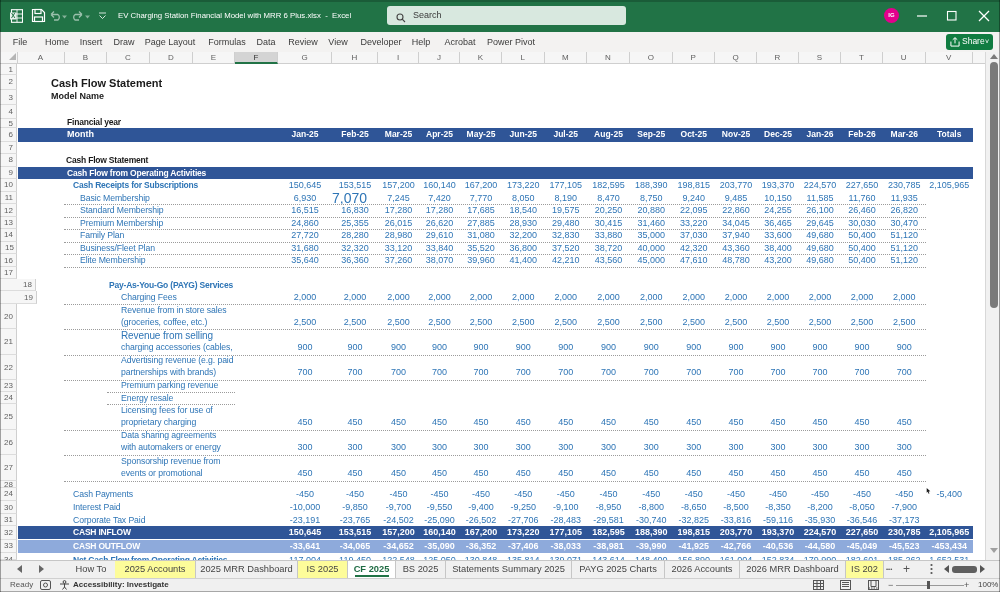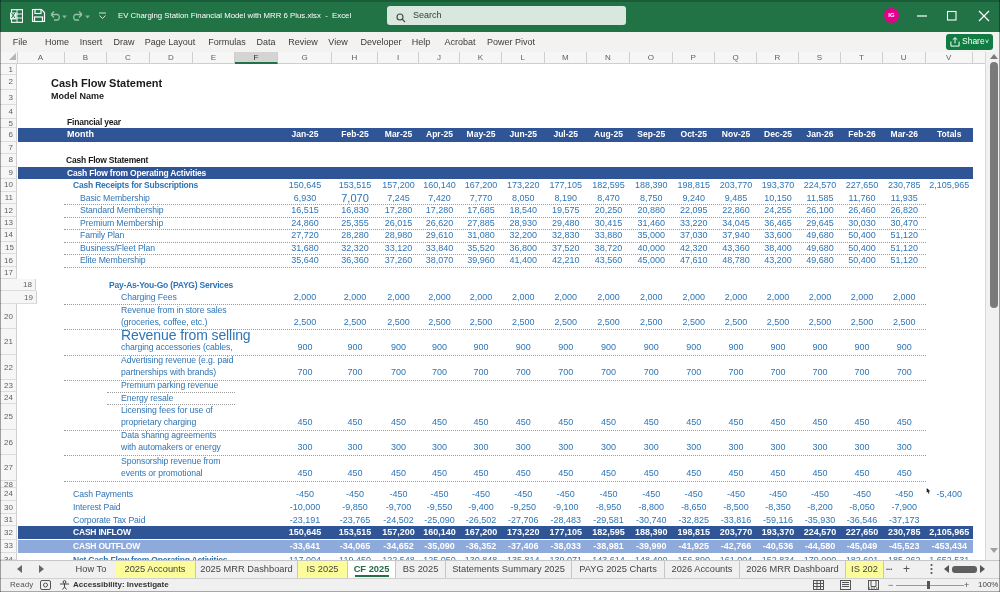--- a/index.html
+++ b/index.html
@@ -167,21 +167,21 @@
 <div style="left:630px;top:179px;width:42.5px;height:12.5px;line-height:12.5px;font-size:9px;color:#2e75b6;text-align:center;">188,390</div>
 <div style="left:672.5px;top:179px;width:42.5px;height:12.5px;line-height:12.5px;font-size:9px;color:#2e75b6;text-align:center;">198,815</div>
 <div style="left:715px;top:179px;width:42px;height:12.5px;line-height:12.5px;font-size:9px;color:#2e75b6;text-align:center;">203,770</div>
 <div style="left:757px;top:179px;width:42px;height:12.5px;line-height:12.5px;font-size:9px;color:#2e75b6;text-align:center;">193,370</div>
 <div style="left:799px;top:179px;width:42px;height:12.5px;line-height:12.5px;font-size:9px;color:#2e75b6;text-align:center;">224,570</div>
 <div style="left:841px;top:179px;width:42px;height:12.5px;line-height:12.5px;font-size:9px;color:#2e75b6;text-align:center;">227,650</div>
 <div style="left:883px;top:179px;width:42.5px;height:12.5px;line-height:12.5px;font-size:9px;color:#2e75b6;text-align:center;">230,785</div>
 <div style="left:925.5px;top:179px;width:47.5px;height:12.5px;line-height:12.5px;font-size:9px;color:#2e75b6;text-align:center;">2,105,965</div>
 <div style="left:80px;top:191.5px;height:12.0px;line-height:12.0px;font-size:8.7px;color:#2e75b6;letter-spacing:-0.1px;white-space:nowrap;">Basic Membership</div>
 <div style="left:278px;top:191.5px;width:54px;height:12.0px;line-height:12.0px;font-size:9px;color:#2e75b6;text-align:center;">6,930</div>
-<div style="left:332px;top:191.5px;width:46px;height:12.0px;line-height:12.0px;font-size:11px;color:#2e75b6;text-align:center;">7,070</div>
+<div style="left:332px;top:191.5px;width:46px;height:12.0px;line-height:12.0px;font-size:14px;color:#2e75b6;text-align:left;">7,070</div>
 <div style="left:378px;top:191.5px;width:41px;height:12.0px;line-height:12.0px;font-size:9px;color:#2e75b6;text-align:center;">7,245</div>
 <div style="left:419px;top:191.5px;width:41px;height:12.0px;line-height:12.0px;font-size:9px;color:#2e75b6;text-align:center;">7,420</div>
 <div style="left:460px;top:191.5px;width:42px;height:12.0px;line-height:12.0px;font-size:9px;color:#2e75b6;text-align:center;">7,770</div>
 <div style="left:502px;top:191.5px;width:42.5px;height:12.0px;line-height:12.0px;font-size:9px;color:#2e75b6;text-align:center;">8,050</div>
 <div style="left:544.5px;top:191.5px;width:42.5px;height:12.0px;line-height:12.0px;font-size:9px;color:#2e75b6;text-align:center;">8,190</div>
 <div style="left:587px;top:191.5px;width:43px;height:12.0px;line-height:12.0px;font-size:9px;color:#2e75b6;text-align:center;">8,470</div>
 <div style="left:630px;top:191.5px;width:42.5px;height:12.0px;line-height:12.0px;font-size:9px;color:#2e75b6;text-align:center;">8,750</div>
 <div style="left:672.5px;top:191.5px;width:42.5px;height:12.0px;line-height:12.0px;font-size:9px;color:#2e75b6;text-align:center;">9,240</div>
 <div style="left:715px;top:191.5px;width:42px;height:12.0px;line-height:12.0px;font-size:9px;color:#2e75b6;text-align:center;">9,485</div>
 <div style="left:757px;top:191.5px;width:42px;height:12.0px;line-height:12.0px;font-size:9px;color:#2e75b6;text-align:center;">10,150</div>
@@ -303,21 +303,21 @@
 <div style="left:544.5px;top:316.5px;width:42.5px;height:11.5px;line-height:11.5px;font-size:9px;color:#2e75b6;text-align:center;">2,500</div>
 <div style="left:587px;top:316.5px;width:43px;height:11.5px;line-height:11.5px;font-size:9px;color:#2e75b6;text-align:center;">2,500</div>
 <div style="left:630px;top:316.5px;width:42.5px;height:11.5px;line-height:11.5px;font-size:9px;color:#2e75b6;text-align:center;">2,500</div>
 <div style="left:672.5px;top:316.5px;width:42.5px;height:11.5px;line-height:11.5px;font-size:9px;color:#2e75b6;text-align:center;">2,500</div>
 <div style="left:715px;top:316.5px;width:42px;height:11.5px;line-height:11.5px;font-size:9px;color:#2e75b6;text-align:center;">2,500</div>
 <div style="left:757px;top:316.5px;width:42px;height:11.5px;line-height:11.5px;font-size:9px;color:#2e75b6;text-align:center;">2,500</div>
 <div style="left:799px;top:316.5px;width:42px;height:11.5px;line-height:11.5px;font-size:9px;color:#2e75b6;text-align:center;">2,500</div>
 <div style="left:841px;top:316.5px;width:42px;height:11.5px;line-height:11.5px;font-size:9px;color:#2e75b6;text-align:center;">2,500</div>
 <div style="left:883px;top:316.5px;width:42.5px;height:11.5px;line-height:11.5px;font-size:9px;color:#2e75b6;text-align:center;">2,500</div>
 <div style="left:64px;top:329px;width:862px;height:0;border-top:1px dotted #9b9b9b;"></div>
-<div style="left:121px;top:329.5px;height:11.5px;line-height:11.5px;font-size:14px;color:#2e75b6;letter-spacing:-0.1px;white-space:nowrap;">Revenue from selling</div>
+<div style="left:121px;top:329.5px;height:11.5px;line-height:11.5px;font-size:10px;color:#2e75b6;letter-spacing:-0.1px;white-space:nowrap;">Revenue from selling</div>
 <div style="left:121px;top:341.5px;height:11.5px;line-height:11.5px;font-size:8.7px;color:#2e75b6;letter-spacing:-0.1px;white-space:nowrap;">charging accessories (cables,</div>
 <div style="left:278px;top:341.5px;width:54px;height:11.5px;line-height:11.5px;font-size:9px;color:#2e75b6;text-align:center;">900</div>
 <div style="left:332px;top:341.5px;width:46px;height:11.5px;line-height:11.5px;font-size:9px;color:#2e75b6;text-align:center;">900</div>
 <div style="left:378px;top:341.5px;width:41px;height:11.5px;line-height:11.5px;font-size:9px;color:#2e75b6;text-align:center;">900</div>
 <div style="left:419px;top:341.5px;width:41px;height:11.5px;line-height:11.5px;font-size:9px;color:#2e75b6;text-align:center;">900</div>
 <div style="left:460px;top:341.5px;width:42px;height:11.5px;line-height:11.5px;font-size:9px;color:#2e75b6;text-align:center;">900</div>
 <div style="left:502px;top:341.5px;width:42.5px;height:11.5px;line-height:11.5px;font-size:9px;color:#2e75b6;text-align:center;">900</div>
 <div style="left:544.5px;top:341.5px;width:42.5px;height:11.5px;line-height:11.5px;font-size:9px;color:#2e75b6;text-align:center;">900</div>
 <div style="left:587px;top:341.5px;width:43px;height:11.5px;line-height:11.5px;font-size:9px;color:#2e75b6;text-align:center;">900</div>
 <div style="left:630px;top:341.5px;width:42.5px;height:11.5px;line-height:11.5px;font-size:9px;color:#2e75b6;text-align:center;">900</div>

